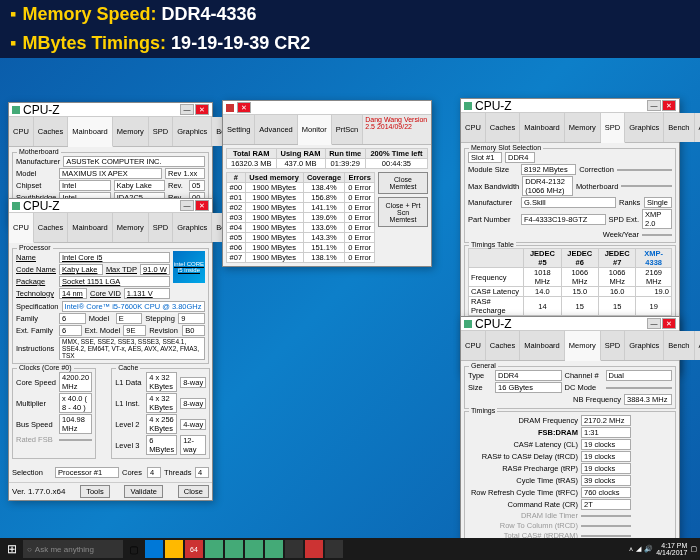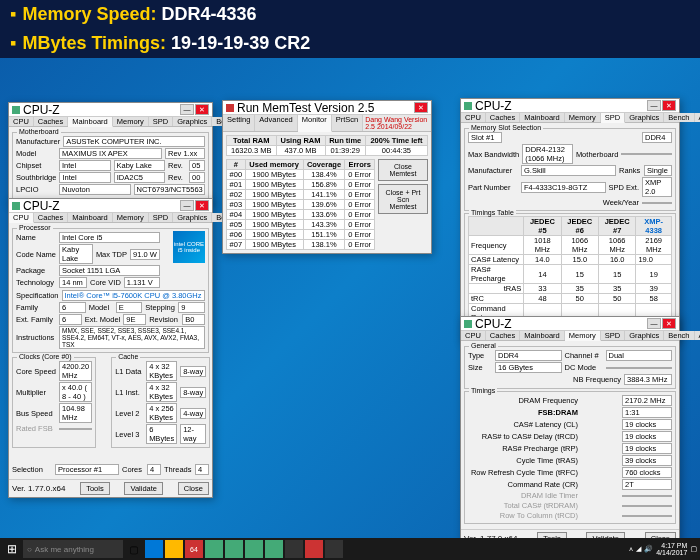--- a/index.html
+++ b/index.html
@@ -8,26 +8,26 @@
 .banner .bullet { color: #ffd000; margin-right: 6px; }
 .banner .label { color: #ffd000; }
 .window { position: absolute; background: #f0f0f0; border: 1px solid #888; box-shadow: 2px 2px 8px rgba(0,0,0,0.3); font-size: 8px; }
 .titlebar { background: #fff; border-bottom: 1px solid #ccc; height: 14px; display: flex; align-items: center; padding: 0 3px; }
 .titlebar-icon { width: 8px; height: 8px; background: #4a7; margin-right: 3px; }
 .titlebar-text { flex: 1; font-size: 12px; }
 .titlebar-btns { display: flex; gap: 1px; }
 .titlebar-btn { width: 14px; height: 11px; background: #e0e0e0; border: 1px solid #aaa; font-size: 7px; text-align: center; line-height: 9px; }
 .titlebar-btn.close { background: #e81123; color: #fff; }
 .tabs { display: flex; background: #e8e8e8; border-bottom: 1px solid #bbb; }
-.tab { padding: 0 4px; font-size: 7.5px; border-right: 1px solid #ccc; background: #e0e0e0; }
+.tab { padding: 10px 4px; font-size: 7.5px; border-right: 1px solid #ccc; background: #e0e0e0; }
 .tab.active { background: #f8f8f8; border-bottom: 1px solid #f8f8f8; margin-bottom: -1px; }
 .wcontent { padding: 3px; }
 .group { border: 1px solid #bbb; margin: 2px 0; padding: 2px 3px; position: relative; }
 .group-title { position: absolute; top: -5px; left: 4px; background: #f0f0f0; padding: 0 2px; font-size: 7px; }
-.row { display: flex; align-items: center; margin: 1px 0; gap: 3px; justify-content: space-between; }
+.row { display: flex; align-items: center; margin: 1px 0; gap: 3px; }
 .lbl { font-size: 7.5px; min-width: 40px; }
 .val { background: #fff; border: 1px solid #aaa; padding: 0 2px; font-size: 7.5px; flex: 1; min-width: 0; }
 .btn { background: #e8e8e8; border: 1px solid #888; padding: 1px 5px; font-size: 7.5px; }
 .footer { display: flex; justify-content: space-between; align-items: center; padding: 2px 3px; border-top: 1px solid #ccc; gap: 3px; }
 table { border-collapse: collapse; width: 100%; font-size: 7.5px; }
 th, td { border: 1px solid #ccc; padding: 0 2px; text-align: center; background: #fff; }
 th { background: #e8e8e8; }
 .cpu-logo { width: 32px; height: 32px; background: linear-gradient(135deg, #0071c5, #00a8e8); color: #fff; font-size: 6px; display: flex; flex-direction: column; align-items: center; justify-content: center; text-align: center; }
 .taskbar { position: absolute; bottom: 0; left: 0; right: 0; height: 22px; background: #1a1a1a; display: flex; align-items: center; padding: 0 3px; gap: 2px; }
 .start-btn { width: 18px; height: 18px; display: flex; align-items: center; justify-content: center; color: #fff; font-size: 12px; }
@@ -116,21 +116,21 @@
     <div class="tab">Mainboard</div>
     <div class="tab">Memory</div>
     <div class="tab">SPD</div>
     <div class="tab">Graphics</div>
     <div class="tab">Bench</div>
     <div class="tab">About</div>
   </div>
   <div class="wcontent">
     <div class="group">
       <div class="group-title">Processor</div>
-      <div style="display:flex; gap:13px;">
+      <div style="display:flex; gap:3px;text-decoration:underline;">
         <div style="flex:1;">
           <div class="row">
               <span class="lbl">Name</span>
               <span class="val">Intel Core i5</span>
             </div>
           <div class="row">
               <span class="lbl">Code Name</span>
               <span class="val">Kaby Lake</span>
               <span class="lbl" style="min-width:30px">Max TDP</span>
               <span class="val" style="flex:0 0 30px">91.0 W</span>
@@ -210,41 +210,40 @@
             <span class="val">4 x 256 KBytes</span>
             <span class="val" style="flex:0 0 26px">4-way</span>
           </div>
         <div class="row">
             <span class="lbl" style="min-width:28px">Level 3</span>
             <span class="val">6 MBytes</span>
             <span class="val" style="flex:0 0 26px">12-way</span>
           </div>
       </div>
     </div>
-    <div class="row" style="margin-top:14px">
+    <div class="row" style="margin-top:6px">
         <span class="lbl">Selection</span>
         <span class="val">Processor #1</span>
         <span class="lbl" style="min-width:22px">Cores</span>
         <span class="val" style="flex:0 0 14px">4</span>
         <span class="lbl" style="min-width:28px">Threads</span>
         <span class="val" style="flex:0 0 14px">4</span>
       </div>
   </div>
   <div class="footer">
     <span>Ver. 1.77.0.x64</span>
     <button class="btn">Tools</button>
     <button class="btn">Validate</button>
     <button class="btn">Close</button>
   </div>
 </div>
 
 <div class="window" style="left:222px; top:100px; width:210px;">
   <div class="titlebar">
     <div class="titlebar-icon" style="background:#c33"></div>
-    <div class="titlebar-text">Run MemTest Version 2.5</div>
     <div class="titlebar-btns">
         <div class="titlebar-btn close">✕</div>
       </div>
   </div>
   <div class="tabs">
     <div class="tab">Setting</div>
     <div class="tab">Advanced</div>
     <div class="tab active">Monitor</div>
     <div class="tab">PrtScn</div>
     <span class="memtest-red" style="margin-left:auto;padding:1px 2px">Dang Wang Version 2.5 2014/09/22</span>
@@ -353,20 +352,26 @@
     <div class="tab">About</div>
   </div>
   <div class="wcontent">
     <div class="group">
       <div class="group-title">Memory Slot Selection</div>
       <div class="row">
           <span class="val" style="flex:0 0 34px">Slot #1</span>
           <span class="val" style="flex:0 0 30px">DDR4</span>
         </div>
       <div class="row">
+          <span class="lbl" style="min-width:50px">Module Size</span>
+          <span class="val">8192 MBytes</span>
+          <span class="lbl" style="min-width:34px">Correction</span>
+          <span class="val"></span>
+        </div>
+      <div class="row">
           <span class="lbl" style="min-width:50px">Max Bandwidth</span>
           <span class="val">DDR4-2132 (1066 MHz)</span>
           <span class="lbl" style="min-width:34px">Motherboard</span>
           <span class="val"></span>
         </div>
       <div class="row">
           <span class="lbl" style="min-width:50px">Manufacturer</span>
           <span class="val">G.Skill</span>
           <span class="lbl" style="min-width:22px">Ranks</span>
           <span class="val" style="flex:0 0 28px">Single</span>
@@ -400,21 +405,21 @@
               <td style="text-align:center">1018 MHz</td>
               <td style="text-align:center">1066 MHz</td>
               <td style="text-align:center">1066 MHz</td>
               <td style="text-align:center">2169 MHz</td>
             </tr>
             <tr>
               <td style="text-align:left">CAS# Latency</td>
               <td style="text-align:center">14.0</td>
               <td style="text-align:center">15.0</td>
               <td style="text-align:center">16.0</td>
-              <td style="text-align:left">19.0</td>
+              <td style="text-align:right">19.0</td>
             </tr>
             <tr>
               <td style="text-align:left">RAS# Precharge</td>
               <td style="text-align:center">14</td>
               <td style="text-align:center">15</td>
               <td style="text-align:center">15</td>
               <td style="text-align:center">19</td>
             </tr>
             <tr>
               <td style="text-align:right">tRAS</td>
@@ -523,25 +528,25 @@
           </div>
           <div class="row">
             <span class="lbl" style="min-width:110px;text-align:right;">Command Rate (CR)</span>
             <span class="val" style="flex:0 0 50px">2T</span>
           </div>
           <div class="row">
             <span class="lbl" style="min-width:110px;text-align:right;color:#999">DRAM Idle Timer</span>
             <span class="val" style="flex:0 0 50px"></span>
           </div>
           <div class="row">
+            <span class="lbl" style="min-width:110px;text-align:right;color:#999">Row To Column (tRCD)</span>
+            <span class="val" style="flex:0 0 50px"></span>
+          </div>
+          <div class="row">
             <span class="lbl" style="min-width:110px;text-align:right;color:#999">Total CAS# (tRDRAM)</span>
-            <span class="val" style="flex:0 0 50px"></span>
-          </div>
-          <div class="row">
-            <span class="lbl" style="min-width:110px;text-align:right;color:#999">Row To Column (tRCD)</span>
             <span class="val" style="flex:0 0 50px"></span>
           </div>
         </div>
     </div>
   </div>
   <div class="footer">
     <span>Ver. 1.77.0.x64</span>
     <button class="btn">Tools</button>
     <button class="btn">Validate</button>
     <button class="btn">Close</button>

